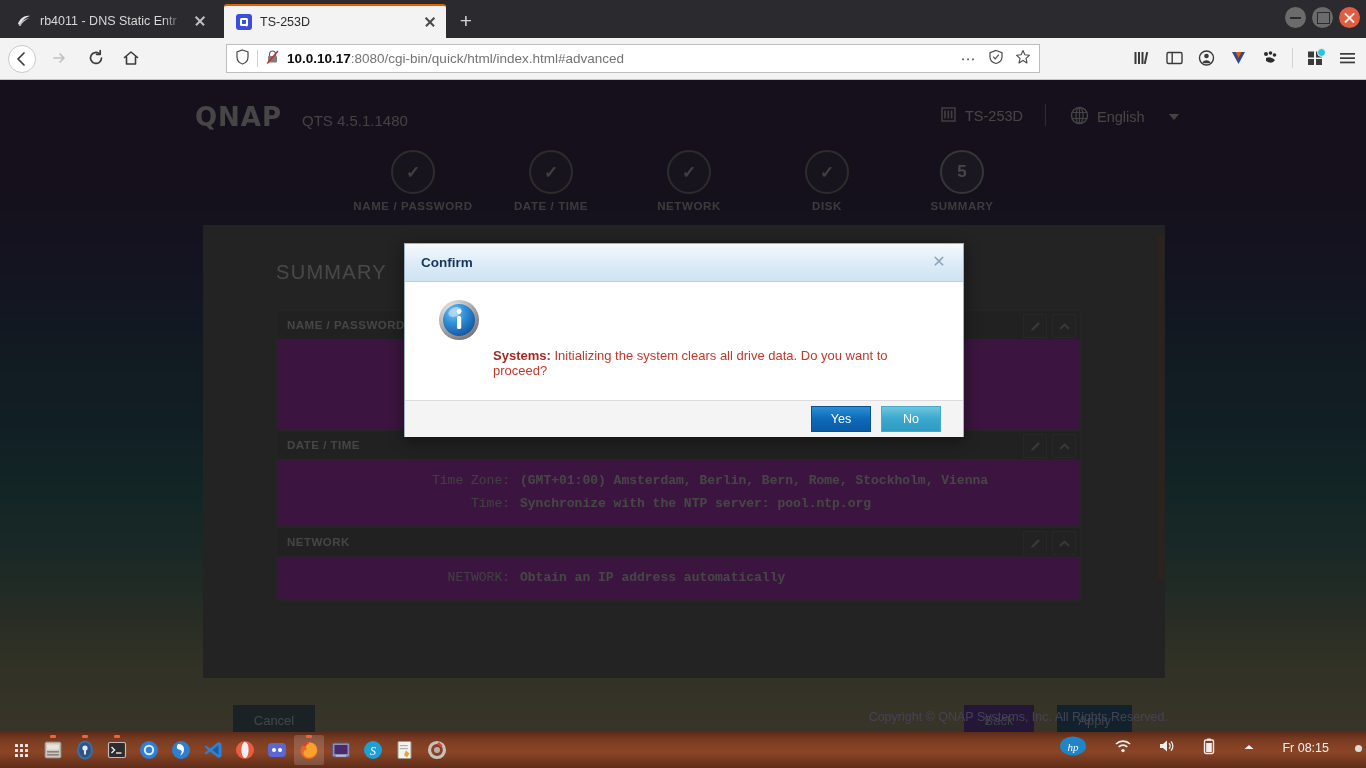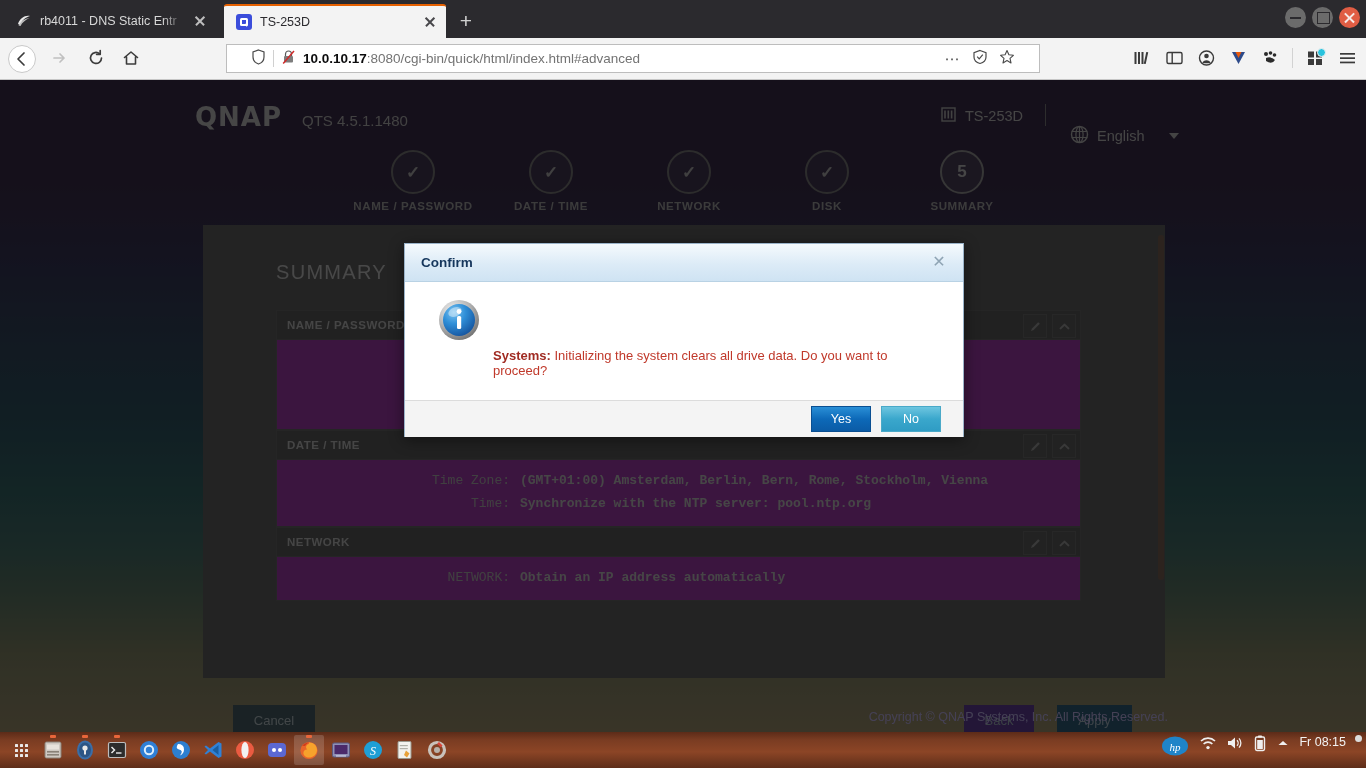--- a/index.html
+++ b/index.html
@@ -64,21 +64,21 @@
   .navbtn { position:absolute; top:7px; width:28px; height:28px; color:#4a4a4a; }
   #back-btn  { left:8px;  border:1px solid #c9c9c9; border-radius:50%; background:#fff; }
   #fwd-btn   { left:45px; color:#bdbdbd; }
   #reload-btn{ left:82px; }
   #home-btn  { left:117px; }
   .navbtn svg { display:block; margin:4px auto; }
 
   #urlbar {
     position:absolute; left:226px; top:6px; width:814px; height:29px;
     background:#fff; border:1px solid #bdbdbd; border-radius:0;
-    display:flex; align-items:center; padding:0 24px; gap:7px;
+    display:flex; align-items:center; padding:0 8px; gap:7px;
   }
   #url-text { flex:1 1 auto; font-size:13.5px; color:#0c0c0d; white-space:nowrap; overflow:hidden; }
   #url-text .host { font-weight:600; }
   #url-text .rest { color:#737373; }
   .url-icon { flex:0 0 auto; display:block; }
   #urlbar-sep { width:1px; height:17px; background:#d0d0d0; flex:0 0 1px; }
 
   #toolbar-right { position:absolute; left:1128px; top:6px; display:flex; align-items:center; gap:4px; }
   .tbicon { width:28px; height:28px; display:flex; align-items:center; justify-content:center; color:#3a3a3a; position:relative; }
   #tb-sep { width:1px; height:20px; background:#d2d2d2; margin:0 4px; }
@@ -94,21 +94,21 @@
         #2a6057 72%, #4e6c52 80%, #7a7d55 88%, #9a8a5c 100%);
   }
   
   #page-dim { position:absolute; inset:0; background:rgba(20,20,20,0.72); }
 
   #qnap-header { position:absolute; left:0; top:0; width:1366px; height:62px; }
   #qnap-logo { position:absolute; left:195px; top:22px; font-size:26px; font-weight:700; letter-spacing:1px; color:#c8c8c8; font-family:"DejaVu Sans", sans-serif; }
   #qts-version { position:absolute; left:302px; top:32px; font-size:15px; color:#b9b9b9; }
   #model-box { position:absolute; left:940px; top:26px; display:flex; align-items:center; gap:8px; color:#c6c6c6; font-size:14.5px; }
   #hdr-sep { position:absolute; left:1045px; top:24px; width:1px; height:22px; background:#6f6f6f; }
-  #lang-box { position:absolute; left:1070px; top:26px; display:flex; align-items:center; gap:8px; color:#c6c6c6; font-size:14.5px;margin-top:19px; }
+  #lang-box { position:absolute; left:1070px; top:26px; display:flex; align-items:center; gap:8px; color:#c6c6c6; font-size:14.5px; }
   .caret-down { width:0;height:0;border-left:5px solid transparent;border-right:5px solid transparent;border-top:6px solid #c0c0c0; }
 
   
   #stepper { position:absolute; left:0; top:62px; width:1366px; height:80px; }
   .step { position:absolute; top:8px; width:44px; height:44px; border-radius:50%;
           border:2px solid #6d6d6d; color:#9a9a9a; font-size:17px; font-weight:600;
           display:flex; align-items:center; justify-content:center; background:rgba(255,255,255,0.05); }
   .step.done { color:#b5b5b5; }
   .step.current { border-color:#8f8f8f; color:#c9c9c9; background:rgba(255,255,255,0.09); }
   .step-label { position:absolute; top:58px; font-size:11.5px; font-weight:700; letter-spacing:.6px; color:#a3a3a3; text-align:center; white-space:nowrap; transform:translateX(-50%); }
@@ -164,21 +164,21 @@
   #btn-yes { right:92px; background:linear-gradient(180deg,#2a8fd6 0%, #0d69b8 50%, #0b5ba6 100%); border:1px solid #0a4f92; }
   #btn-no  { right:22px; background:linear-gradient(180deg,#6ec6e0 0%, #3aa7cc 50%, #2f9cc4 100%); border:1px solid #4aa9c8; }
 
   
   #taskbar { position:absolute; left:0; top:732px; width:1366px; height:36px;
              background:linear-gradient(180deg,#5c2b18 0%, #7a3c22 22%, #8c4526 55%, #5e2d19 100%); }
   #tb-left { position:absolute; left:6px; top:3px; display:flex; align-items:center; gap:2px; }
   .tb-app { width:30px; height:30px; display:flex; align-items:center; justify-content:center; position:relative; }
   .tb-app.running { background:rgba(255,255,255,0.16); border-radius:2px; }
   .tb-app .runmark { position:absolute; top:0; left:50%; transform:translateX(-50%); width:6px; height:3px; background:#e8663a; border-radius:1px; }
-  #tb-right { position:absolute; right:4px; top:3px; display:flex; align-items:flex-start; gap:9px; color:#efefef; }
+  #tb-right { position:absolute; right:4px; top:3px; display:flex; align-items:center; gap:26px; color:#efefef; }
   #clock { font-size:12.5px; color:#f2f2f2; }
   #tb-grid { display:grid; grid-template-columns:repeat(3,3px); grid-template-rows:repeat(3,3px); gap:2px; }
   #tb-grid i { background:#e9e9e9; display:block; width:3px; height:3px; border-radius:.5px; }
   .sysdot { width:7px; height:7px; border-radius:50%; background:#dcdcdc; }
 </style>
 </head>
 <body>
 
 <div id="browser-chrome">
 

